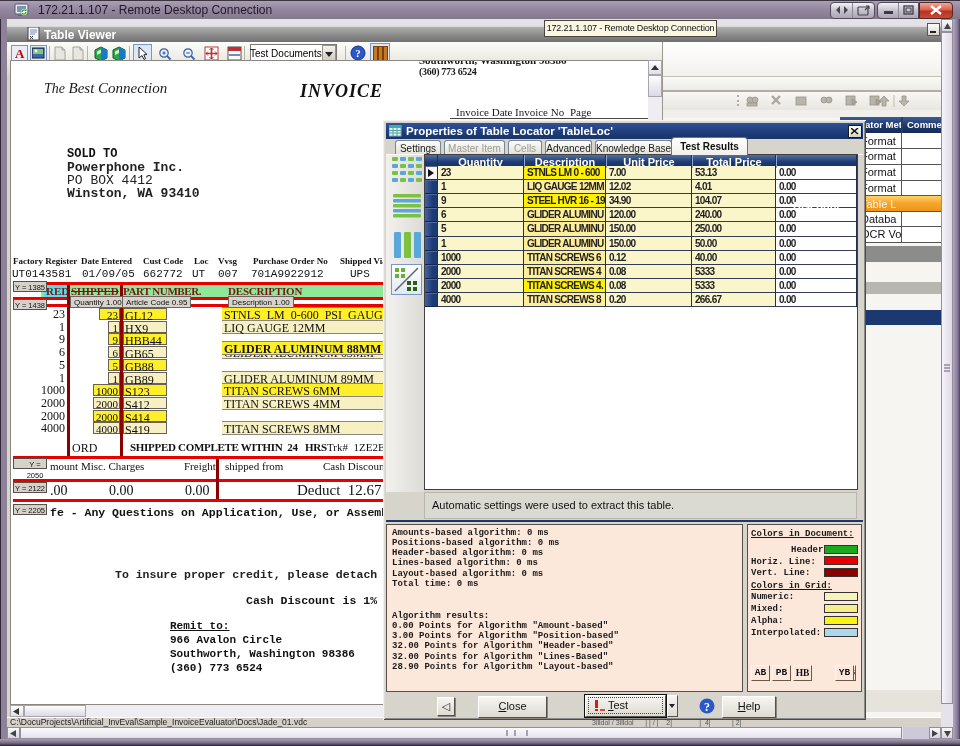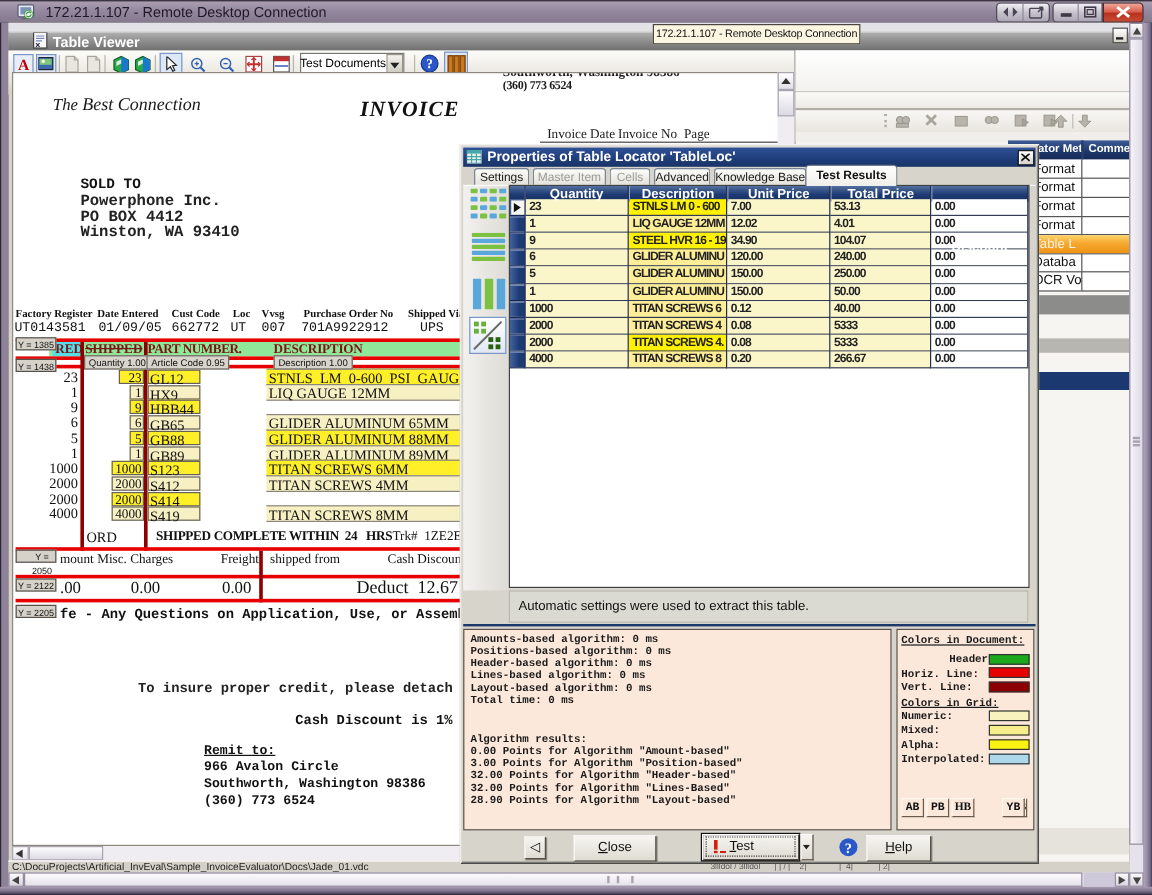--- a/index.html
+++ b/index.html
@@ -166,21 +166,21 @@
     <div class="ab serif" style="left:408px;top:-7px;font-size:11px;font-weight:bold;color:#1a1a1a;">Southworth, Washington 98386</div>
     <div class="ab serif" style="left:408px;top:5px;font-size:10px;letter-spacing:-0.3px;font-weight:bold;color:#1a1a1a;">(360) 773 6524</div>
     <div class="ab serif" style="left:33px;top:19px;font-size:14px;font-style:italic;color:#1a1a1a;">The <span style="font-size:15px;">Best Connection</span></div>
     <div class="ab serif" style="left:289px;top:20px;font-size:18px;font-weight:bold;font-style:italic;letter-spacing:1px;color:#111;">INVOICE</div>
     <div class="ab serif" style="left:445px;top:45px;font-size:11px;color:#1a1a1a;">Invoice Date</div>
     <div class="ab serif" style="left:504px;top:45px;font-size:11px;color:#1a1a1a;">Invoice No</div>
     <div class="ab serif" style="left:559px;top:45px;font-size:11px;color:#1a1a1a;">Page</div>
     <div class="ab" style="left:439px;top:57px;width:200px;height:1px;background:#444;"></div>
     <div class="ab mono" style="left:56px;top:86px;font-size:12px;font-weight:bold;color:#111;">SOLD TO</div>
     <div class="ab mono" style="left:56px;top:99px;font-size:13px;font-weight:bold;color:#222;">Powerphone Inc.</div>
-    <div class="ab mono" style="left:56px;top:112px;font-size:13px;font-weight:bold;color:#222;">PO BOX 4412</div>
+    <div class="ab mono" style="left:56px;top:112px;font-size:13px;font-weight:normal;color:#222;">PO BOX 4412</div>
     <div class="ab mono" style="left:56px;top:125px;font-size:13px;font-weight:bold;color:#222;">Winston, WA 93410</div>
     <div class="ab serif fr" style="left:2px;">Factory Register</div>
     <div class="ab serif fr" style="left:70px;">Date Entered</div>
     <div class="ab serif fr" style="left:132px;">Cust Code</div>
     <div class="ab serif fr" style="left:183px;">Loc</div>
     <div class="ab serif fr" style="left:207px;">Vvsg</div>
     <div class="ab serif fr" style="left:242px;">Purchase Order No</div>
     <div class="ab serif fr" style="left:329px;">Shipped Via</div>
     <div class="ab mono fv" style="left:1px;">UT0143581</div>
     <div class="ab mono fv" style="left:71px;">01/09/05</div>
@@ -233,21 +233,21 @@
     <div class="dpart by" style="top:298px;height:12px;">GB88</div>
     <div class="dpart py" style="top:311px;height:12px;">GB89</div>
     <div class="dpart by" style="top:323px;height:12px;">S123</div>
     <div class="dpart py" style="top:336px;height:12px;">S412</div>
     <div class="dpart by" style="top:349px;height:12px;">S414</div>
     <div class="dpart py" style="top:361px;height:12px;">S419</div>
 
     <div class="ddesc by" style="top:246px;height:12px;">STNLS&nbsp; LM&nbsp; 0-600&nbsp; PSI&nbsp; GAUG</div>
     <div class="ddesc py" style="top:259px;height:12px;">LIQ GAUGE 12MM</div>
     <div class="ddesc py" style="top:284px;height:12px;">GLIDER ALUMINUM 65MM</div>
-    <div class="ddesc by" style="top:297px;height:12px;">GLIDER ALUMINUM 88MM</div>
+    <div class="ddesc by" style="top:280px;height:12px;font-weight:bold;">GLIDER ALUMINUM 88MM</div>
     <div class="ddesc py" style="top:310px;height:12px;">GLIDER ALUMINUM 89MM</div>
     <div class="ddesc by" style="top:322px;height:12px;">TITAN SCREWS 6MM</div>
     <div class="ddesc py" style="top:335px;height:12px;">TITAN SCREWS 4MM</div>
     <div class="ddesc py" style="top:360px;height:12px;">TITAN SCREWS 8MM</div>
 
     <div class="tip" style="left:59px;top:235px;">Quantity 1.00</div>
     <div class="tip" style="left:111px;top:235px;">Article Code 0.95</div>
     <div class="tip" style="left:217px;top:235px;">Description 1.00</div>
 
     <div class="ab serif" style="left:61px;top:380px;font-size:12px;color:#111;">ORD</div>

